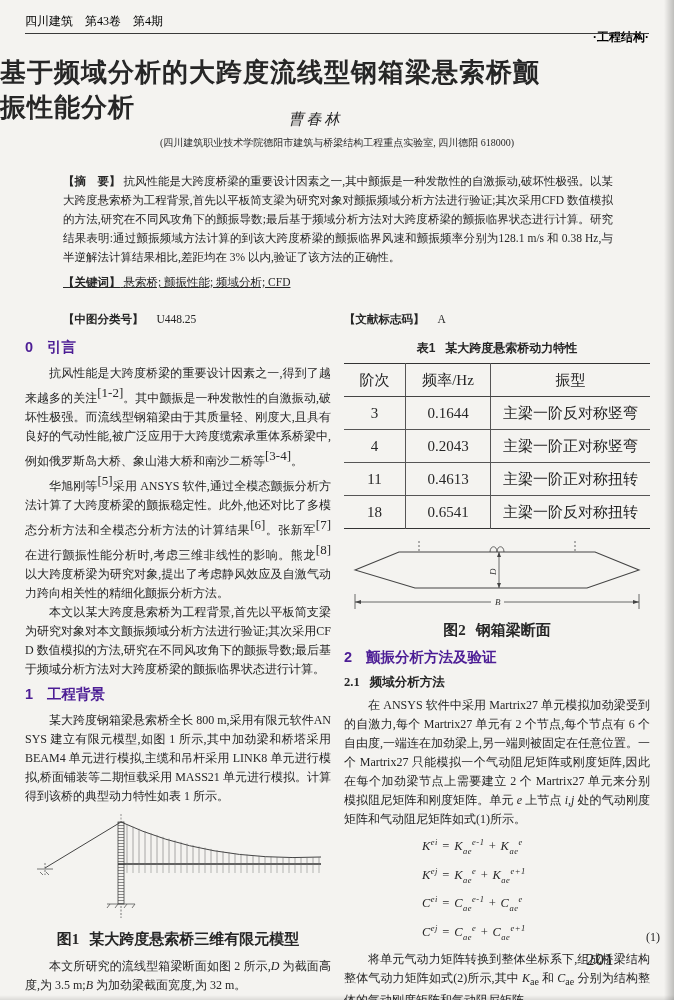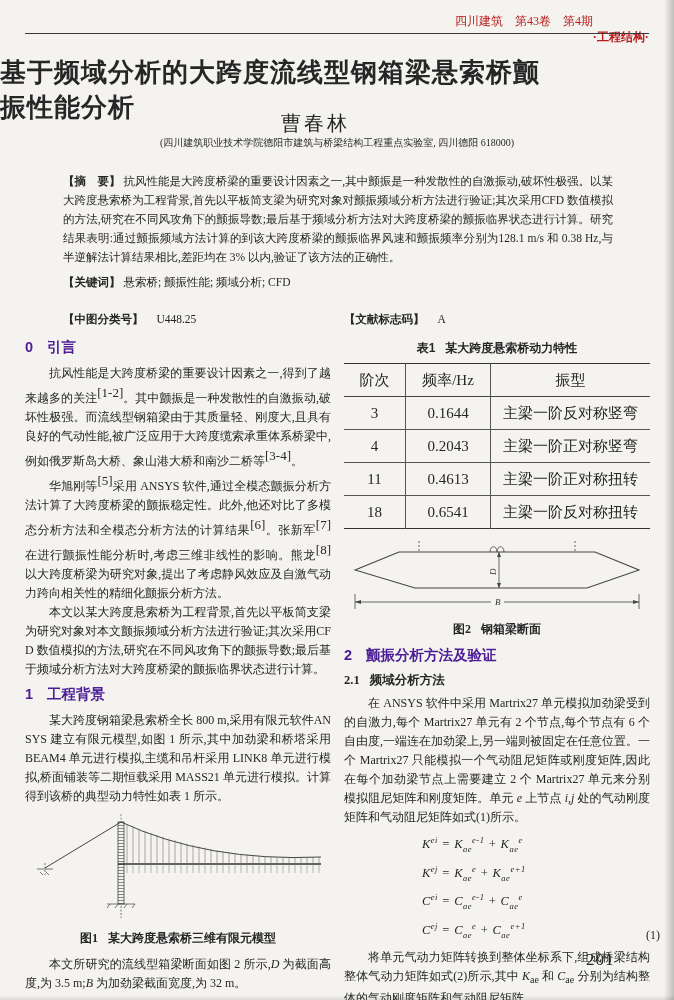--- a/index.html
+++ b/index.html
@@ -8,34 +8,34 @@
     background:#f4f3f0; overflow:hidden;
     font-family:"Liberation Serif","DejaVu Serif",serif;
     color:#262626;
   }
   .scan-edge{position:absolute; right:0; top:0; width:10px; height:100%;
     background:linear-gradient(to right, rgba(0,0,0,0), rgba(0,0,0,0.22));}
   .scan-edge-bottom{position:absolute; left:0; bottom:0; width:100%; height:5px;
     background:linear-gradient(to bottom, rgba(0,0,0,0), rgba(0,0,0,0.10));}
 
   .hdr{position:absolute; top:13px; left:25px; width:624px;
-    display:flex; justify-content:flex-end; font-size:12px; color:#b91c1c;}
+    display:flex; justify-content:space-between; font-size:12px; color:#000000;}
   .hdr .right{font-family:"Liberation Sans","DejaVu Sans",sans-serif; font-weight:bold;margin-top:16px;}
   .hdr-rule{position:absolute; top:33px; left:25px; width:624px; border-top:1.2px solid #3a3a3a;}
 
   .title{position:absolute; top:55px; left:0; width:550px; 
     font-size:26px; font-weight:bold; letter-spacing:1px;}
   .author{position:absolute; top:110px; left:0; width:631px; text-align:center;
-    font-size:20px; letter-spacing:3px;}
+    font-size:15px; letter-spacing:3px;font-style:italic;}
   .affil{position:absolute; top:136px; left:0; width:674px; text-align:center; font-size:10px;}
 
   .abstract{position:absolute; top:172px; left:63px; width:550px;
     font-size:11.5px; line-height:19px; text-align:justify;}
   .tag{font-family:"Liberation Sans","DejaVu Sans",sans-serif; font-weight:bold;}
-  .kw-line{margin-top:6px;}
+  .kw-line{margin-top:6px;text-decoration:underline;}
   .clc-line{position:absolute; top:312px; left:63px; width:550px; font-size:11.5px;}
   .clc-line .second{position:absolute; left:281px; top:0;}
   .clc-line .val{margin-left:10px;}
 
   .col{position:absolute; top:338px; width:306px;}
   .col-left{left:25px;}
   .col-right{left:344px;}
 
   h2.sec{font-family:Liberation Sans, sans-serif;
     font-size:14.5px; font-weight:bold; margin:6px 0 7px 0; color:#4c1d95;}
@@ -54,21 +54,21 @@
     border-top:1.6px solid #333; border-bottom:1.6px solid #333;}
   table.dyn th, table.dyn td{
     text-align:center; padding:6.5px 3px; font-weight:normal;
     border-bottom:0.8px solid #555;}
   table.dyn tr:last-child td{border-bottom:none;}
   table.dyn th{border-bottom:0.8px solid #444;}
   table.dyn .c0{width:55px; border-right:0.8px solid #555;}
   table.dyn .c1{width:78px; border-right:0.8px solid #555;}
 
   .figure{margin:6px 0 2px 0; text-align:center;}
-  .fig-caption{font-size:12px; font-weight:600; text-align:center; margin:2px 0 8px 0;}
+  .fig-caption{font-size:15px; font-weight:600; text-align:center; margin:2px 0 8px 0;}
   .fig-caption .num{margin-right:10px;}
 
   .eq-block{position:relative; margin:3px 0 3px 78px; font-size:12.5px; line-height:20px;}
   .eq-line{font-style:italic; letter-spacing:0.5px;}
   .eq-line sub{font-size:8.5px;}
   .eq-line sup{font-size:8.5px;}
   .eq-num{position:absolute; right:-10px; bottom:0; font-style:normal; font-size:12px;}
 
   .pageno{position:absolute; top:950px; left:586px; font-size:17px; letter-spacing:1px;}
 

